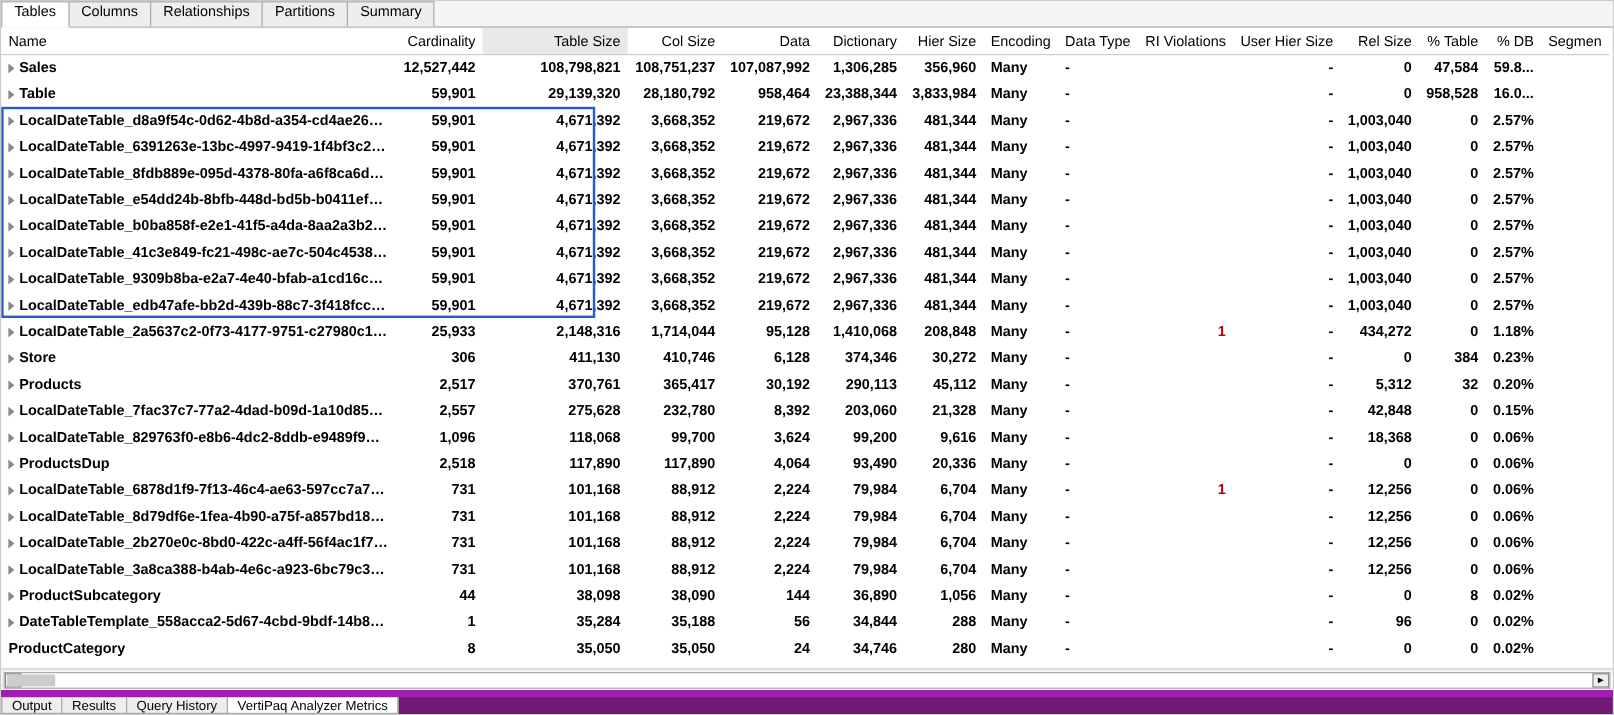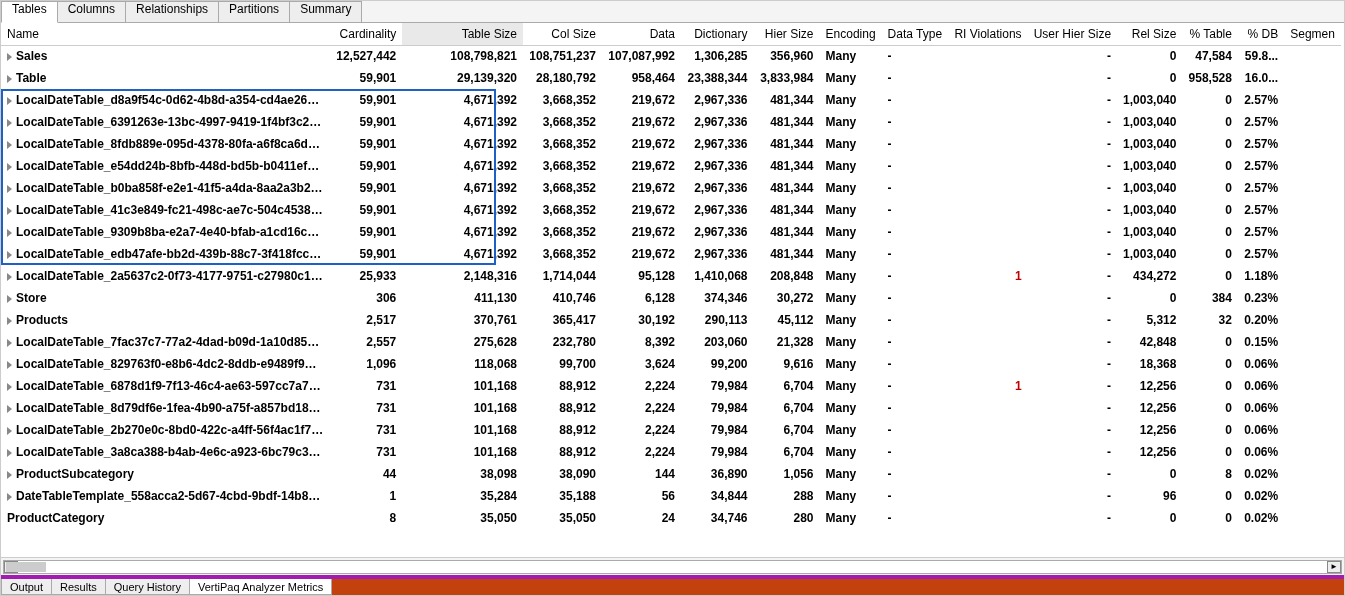--- a/index.html
+++ b/index.html
@@ -23,21 +23,21 @@
   tr.hlrow td { font-weight: 700; }
   .hl-overlay { border: 2px solid #1f60c4; position: absolute; pointer-events: none; }
   .red { color: #c00000; font-weight: 700; }
   .scroll-space { height: 18px; border-top: 1px solid #ccc; background: #f4f4f4; position: relative; }
   .hscroll { position: absolute; left: 2px; right: 2px; top: 2px; height: 14px; background: #fff; border: 1px solid #aaa; }
   .hscroll .thumb { position: absolute; left: 2px; top: 1px; width: 40px; height: 10px; background: #ccc; }
   .hscroll .btn { position: absolute; top: 0; width: 14px; height: 12px; border: 1px solid #888; background: #eee; font-size: 8px; text-align: center; line-height: 10px; }
   .hscroll .btn.left { left: 0; }
   .hscroll .btn.right { right: 0; }
   
-  .bottom-tabs { display: flex; border-top: 4px solid #a21caf; background: #c2410c; height: 20px; }
+  .bottom-tabs { display: flex; border-top: 6px solid #a21caf; background: #701a75; height: 20px; }
   .bottom-tab { padding: 2px 8px; border: 1px solid #aaa; border-top: none; margin-right: -1px; background: #eee; cursor: default; font-size: 11px; }
   .bottom-tab.active { background: #fff; }
   
   .c-name { width: 350px; }
   .c-card { width: 90px; }
   .c-tsize { width: 90px; padding-left: 48px; }
   .c-csize { width: 90px; }
   .c-data { width: 90px; }
   .c-dict { width: 90px; }
   .c-hier { width: 90px; }
@@ -335,20 +335,37 @@
             <td class="c-enc">Many</td>
             <td class="c-dt">-</td>
             <td class="c-ri num"></td>
             <td class="c-uh num">-</td>
             <td class="c-rel num">18,368</td>
             <td class="c-pt num">0</td>
             <td class="c-pdb num">0.06%</td>
             <td class="c-seg"></td>
           </tr>
           <tr class="bold">
+            <td class="c-name name"><span class="caret" style="border-style: solid; border-width: 4px 0px 4px 5px; border-color: transparent transparent transparent rgb(136, 136, 136); width: 0px; height: 0px;"></span><span>ProductsDup</span></td>
+            <td class="c-card num">2,518</td>
+            <td class="c-tsize num">117,890</td>
+            <td class="c-csize num">117,890</td>
+            <td class="c-data num">4,064</td>
+            <td class="c-dict num">93,490</td>
+            <td class="c-hier num">20,336</td>
+            <td class="c-enc">Many</td>
+            <td class="c-dt">-</td>
+            <td class="c-ri num"></td>
+            <td class="c-uh num">-</td>
+            <td class="c-rel num">0</td>
+            <td class="c-pt num">0</td>
+            <td class="c-pdb num">0.06%</td>
+            <td class="c-seg"></td>
+          </tr>
+          <tr class="bold">
             <td class="c-name name"><span class="caret" style="border-style: solid; border-width: 4px 0px 4px 5px; border-color: transparent transparent transparent rgb(136, 136, 136); width: 0px; height: 0px;"></span><span>LocalDateTable_6878d1f9-7f13-46c4-ae63-597cc7a7…</span></td>
             <td class="c-card num">731</td>
             <td class="c-tsize num">101,168</td>
             <td class="c-csize num">88,912</td>
             <td class="c-data num">2,224</td>
             <td class="c-dict num">79,984</td>
             <td class="c-hier num">6,704</td>
             <td class="c-enc">Many</td>
             <td class="c-dt">-</td>
             <td class="c-ri num"><span class="red">1</span></td>

